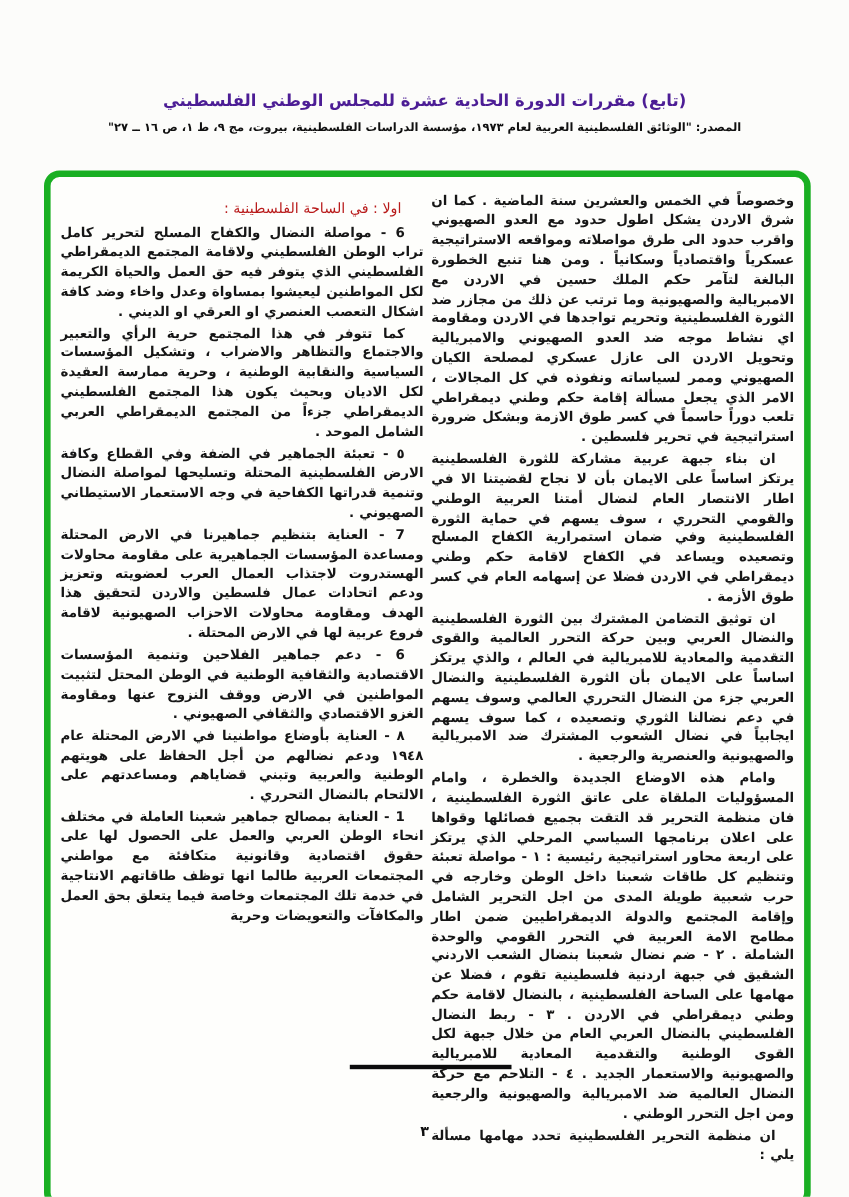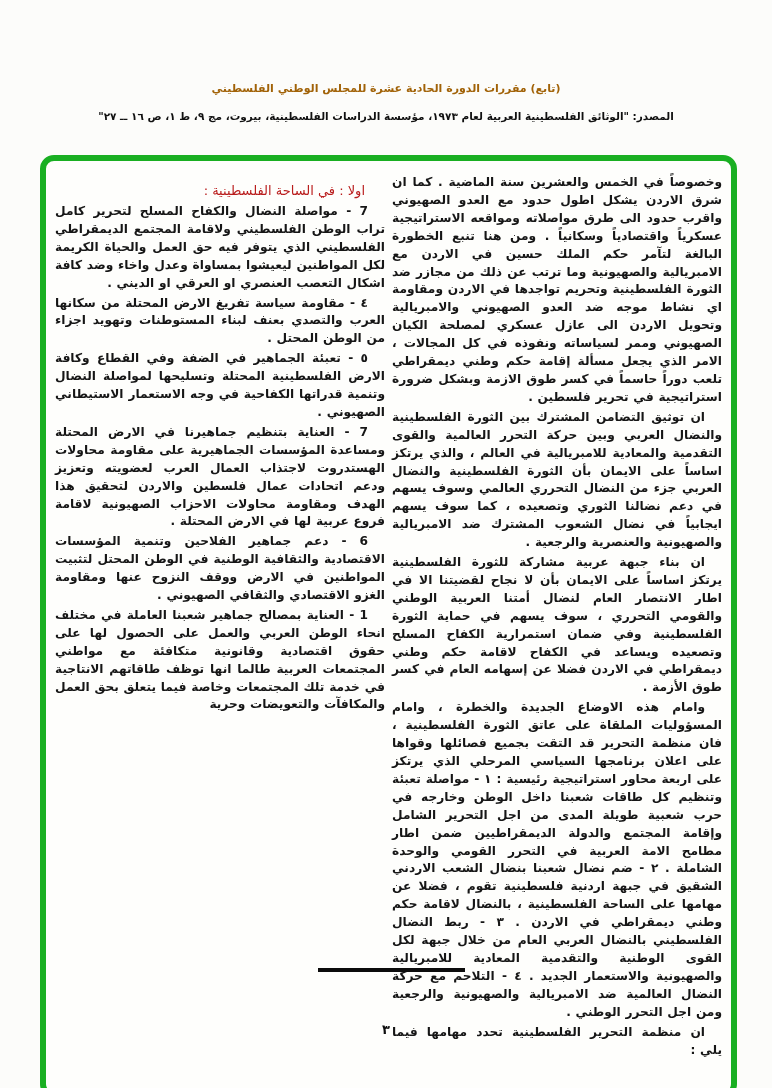--- a/index.html
+++ b/index.html
@@ -6,21 +6,21 @@
   body{
     width:772px;height:1088px;
     background:#fcfcfa;
     font-family:"DejaVu Sans", sans-serif;
     position:relative;
     overflow:hidden;
   }
   .page-title{
     position:absolute;top:82px;left:0;right:0;
     text-align:center;direction:rtl;
-    font-size:11px;font-weight:bold;color:#a16207;
+    font-size:15px;font-weight:bold;color:#4c1d95;
     letter-spacing:-0.2px;
   }
   .source-line{
     position:absolute;top:110px;left:0;right:0;
     text-align:center;direction:rtl;
     font-size:10.5px;font-weight:bold;color:#101010;
   }
   .doc-frame{
     position:absolute;left:40px;top:155px;
     width:697px;height:943px;
@@ -72,32 +72,33 @@
 </head>
 <body>
 
 <div class="page-title">(تابع) مقررات الدورة الحادية عشرة للمجلس الوطني الفلسطيني</div>
 <div class="source-line">المصدر: "الوثائق الفلسطينية العربية لعام ١٩٧٣، مؤسسة الدراسات الفلسطينية، بيروت، مج ٩، ط ١، ص ١٦ ــ ٢٧"</div>
 
 <div class="doc-frame" style="border-color: rgb(25, 175, 34);">
 
   <div class="col col-right">
     <p class="para">وخصوصاً في الخمس والعشرين سنة الماضية . كما ان شرق الاردن يشكل اطول حدود مع العدو الصهيوني واقرب حدود الى طرق مواصلاته ومواقعه الاستراتيجية عسكرياً واقتصادياً وسكانياً . ومن هنا تنبع الخطورة البالغة لتآمر حكم الملك حسين في الاردن مع الامبريالية والصهيونية وما ترتب عن ذلك من مجازر ضد الثورة الفلسطينية وتحريم تواجدها في الاردن ومقاومة اي نشاط موجه ضد العدو الصهيوني والامبريالية وتحويل الاردن الى عازل عسكري لمصلحة الكيان الصهيوني وممر لسياساته ونفوذه في كل المجالات ، الامر الذي يجعل مسألة إقامة حكم وطني ديمقراطي تلعب دوراً حاسماً في كسر طوق الازمة وبشكل ضرورة استراتيجية في تحرير فلسطين .</p>
+    <p class="para indent">ان بناء جبهة عربية مشاركة للثورة الفلسطينية يرتكز اساساً على الايمان بأن لا نجاح لقضيتنا الا في اطار الانتصار العام لنضال أمتنا العربية الوطني والقومي التحرري ، سوف يسهم في حماية الثورة الفلسطينية وفي ضمان استمرارية الكفاح المسلح وتصعيده ويساعد في الكفاح لاقامة حكم وطني ديمقراطي في الاردن فضلا عن إسهامه العام في كسر طوق الأزمة .</p>
     <p class="para indent">ان توثيق التضامن المشترك بين الثورة الفلسطينية والنضال العربي وبين حركة التحرر العالمية والقوى التقدمية والمعادية للامبريالية في العالم ، والذي يرتكز اساساً على الايمان بأن الثورة الفلسطينية والنضال العربي جزء من النضال التحرري العالمي وسوف يسهم في دعم نضالنا الثوري وتصعيده ، كما سوف يسهم ايجابياً في نضال الشعوب المشترك ضد الامبريالية والصهيونية والعنصرية والرجعية .</p>
-    <p class="para indent">ان بناء جبهة عربية مشاركة للثورة الفلسطينية يرتكز اساساً على الايمان بأن لا نجاح لقضيتنا الا في اطار الانتصار العام لنضال أمتنا العربية الوطني والقومي التحرري ، سوف يسهم في حماية الثورة الفلسطينية وفي ضمان استمرارية الكفاح المسلح وتصعيده ويساعد في الكفاح لاقامة حكم وطني ديمقراطي في الاردن فضلا عن إسهامه العام في كسر طوق الأزمة .</p>
     <p class="para indent">وامام هذه الاوضاع الجديدة والخطرة ، وامام المسؤوليات الملقاة على عاتق الثورة الفلسطينية ، فان منظمة التحرير قد التقت بجميع فصائلها وقواها على اعلان برنامجها السياسي المرحلي الذي يرتكز على اربعة محاور استراتيجية رئيسية : ١ - مواصلة تعبئة وتنظيم كل طاقات شعبنا داخل الوطن وخارجه في حرب شعبية طويلة المدى من اجل التحرير الشامل وإقامة المجتمع والدولة الديمقراطيين ضمن اطار مطامح الامة العربية في التحرر القومي والوحدة الشاملة . ٢ - ضم نضال شعبنا بنضال الشعب الاردني الشقيق في جبهة اردنية فلسطينية تقوم ، فضلا عن مهامها على الساحة الفلسطينية ، بالنضال لاقامة حكم وطني ديمقراطي في الاردن . ٣ - ربط النضال الفلسطيني بالنضال العربي العام من خلال جبهة لكل القوى الوطنية والتقدمية المعادية للامبريالية والصهيونية والاستعمار الجديد . ٤ - التلاحم مع حركة النضال العالمية ضد الامبريالية والصهيونية والرجعية ومن اجل التحرر الوطني .</p>
-    <p class="para indent">ان منظمة التحرير الفلسطينية تحدد مهامها فيما يلي :</p>
+    <p class="para indent">ان منظمة التحرير الفلسطينية تحدد مهامها مسألة يلي :</p>
   </div>
 
   <div class="col col-left">
     <p class="section-heading">اولا : في الساحة الفلسطينية :</p>
-    <p class="para indent">7 - مواصلة النضال والكفاح المسلح لتحرير كامل تراب الوطن الفلسطيني ولاقامة المجتمع الديمقراطي الفلسطيني الذي يتوفر فيه حق العمل والحياة الكريمة لكل المواطنين ليعيشوا بمساواة وعدل واخاء وضد كافة اشكال التعصب العنصري او العرقي او الديني .</p>
-    <p class="para indent">٤ - مقاومة سياسة تفريغ الارض المحتلة من سكانها العرب والتصدي بعنف لبناء المستوطنات وتهويد اجزاء من الوطن المحتل .</p>
+    <p class="para indent">6 - مواصلة النضال والكفاح المسلح لتحرير كامل تراب الوطن الفلسطيني ولاقامة المجتمع الديمقراطي الفلسطيني الذي يتوفر فيه حق العمل والحياة الكريمة لكل المواطنين ليعيشوا بمساواة وعدل واخاء وضد كافة اشكال التعصب العنصري او العرقي او الديني .</p>
+    <p class="para indent">كما تتوفر في هذا المجتمع حرية الرأي والتعبير والاجتماع والتظاهر والاضراب ، وتشكيل المؤسسات السياسية والنقابية الوطنية ، وحرية ممارسة العقيدة لكل الاديان وبحيث يكون هذا المجتمع الفلسطيني الديمقراطي جزءاً من المجتمع الديمقراطي العربي الشامل الموحد .</p>
     <p class="para indent">٥ - تعبئة الجماهير في الضفة وفي القطاع وكافة الارض الفلسطينية المحتلة وتسليحها لمواصلة النضال وتنمية قدراتها الكفاحية في وجه الاستعمار الاستيطاني الصهيوني .</p>
     <p class="para indent">7 - العناية بتنظيم جماهيرنا في الارض المحتلة ومساعدة المؤسسات الجماهيرية على مقاومة محاولات الهستدروت لاجتذاب العمال العرب لعضويته وتعزيز ودعم اتحادات عمال فلسطين والاردن لتحقيق هذا الهدف ومقاومة محاولات الاحزاب الصهيونية لاقامة فروع عربية لها في الارض المحتلة .</p>
     <p class="para indent">6 - دعم جماهير الفلاحين وتنمية المؤسسات الاقتصادية والثقافية الوطنية في الوطن المحتل لتثبيت المواطنين في الارض ووقف النزوح عنها ومقاومة الغزو الاقتصادي والثقافي الصهيوني .</p>
+    <p class="para indent">٨ - العناية بأوضاع مواطنينا في الارض المحتلة عام ١٩٤٨ ودعم نضالهم من أجل الحفاظ على هويتهم الوطنية والعربية وتبني قضاياهم ومساعدتهم على الالتحام بالنضال التحرري .</p>
     <p class="para indent">1 - العناية بمصالح جماهير شعبنا العاملة في مختلف انحاء الوطن العربي والعمل على الحصول لها على حقوق اقتصادية وقانونية متكافئة مع مواطني المجتمعات العربية طالما انها توظف طاقاتهم الانتاجية في خدمة تلك المجتمعات وخاصة فيما يتعلق بحق العمل والمكافآت والتعويضات وحرية</p>
   </div>
 
   <div class="footnote-rule"></div>
 </div>
 
 <div class="page-number">٣</div>
 
 </body></html>

